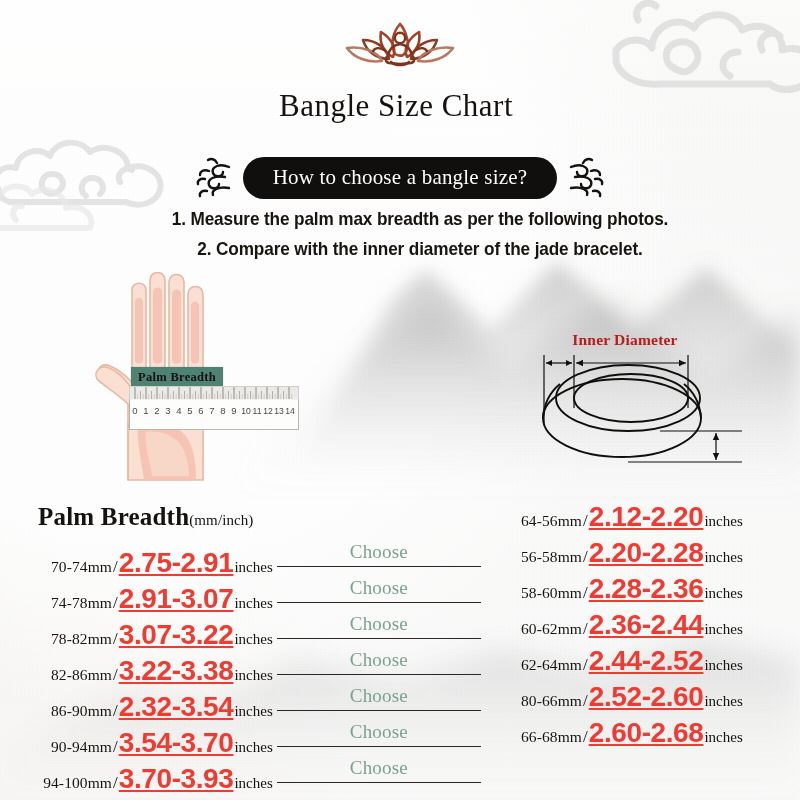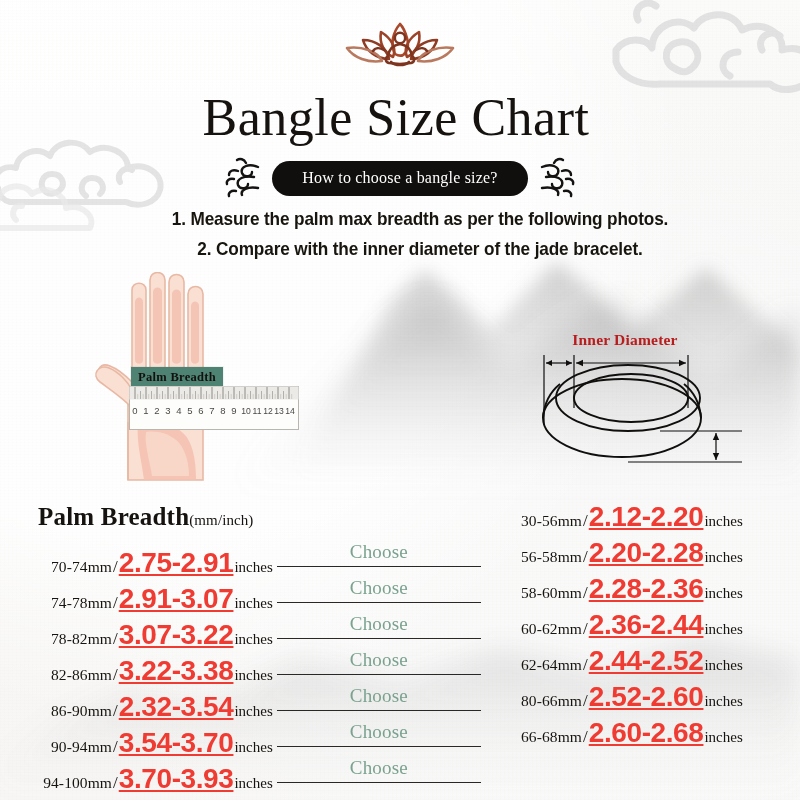--- a/index.html
+++ b/index.html
@@ -33,32 +33,32 @@
   
   #logo{position:absolute;top:14px;left:0;right:0;text-align:center;}
   #logo svg{display:inline-block;}
   #brand-name{
     display:block;margin-top:1px;
     font-family:"Liberation Serif", serif;
     font-size:11.5px;letter-spacing:2.0px;color:#5c4138;font-weight:600;
   }
   #page-title{
     position:absolute;top:88px;left:0;right:8px;text-align:center;
-    font-size:52px;font-weight:400;color:#16120f;letter-spacing:.5px;
+    font-size:31px;font-weight:400;color:#16120f;letter-spacing:.5px;
     font-family:"Liberation Serif", serif;
   }
 
   
   #banner-row{
     position:absolute;top:155px;left:0;right:0;
     display:flex;align-items:center;justify-content:center;gap:8px;
   }
   #banner-pill{
     background:#100f0d;color:#ffffff;border-radius:24px;
-    padding:8px 30px 9px;font-size:16px;letter-spacing:.2px;
+    padding:8px 30px 9px;font-size:21px;letter-spacing:.2px;
     font-family:"Liberation Serif", serif;white-space:nowrap;
   }
   .ornament{width:40px;height:46px;}
   .ornament svg{display:block;}
 
   
   #instructions{
     position:absolute;top:204px;left:0;right:0;text-align:center;
     font-family:"Liberation Sans", sans-serif;
     margin-left:40px;
@@ -454,21 +454,21 @@
             <div class="line"></div>
             <div class="choose">Choose</div>
           </div>
         </div>
       </div>
   </div>
 
   <div class="col right">
     <div class="rows" id="right-rows">
         <div class="row">
-          <span class="mm">30-56mm</span>
+          <span class="mm">64-56mm</span>
           <span class="slash">/</span>
           <span class="inch-val">2.12-2.20</span>
           <span class="inch-word">inches</span>
         </div>
         <div class="row">
           <span class="mm">56-58mm</span>
           <span class="slash">/</span>
           <span class="inch-val">2.20-2.28</span>
           <span class="inch-word">inches</span>
         </div>

